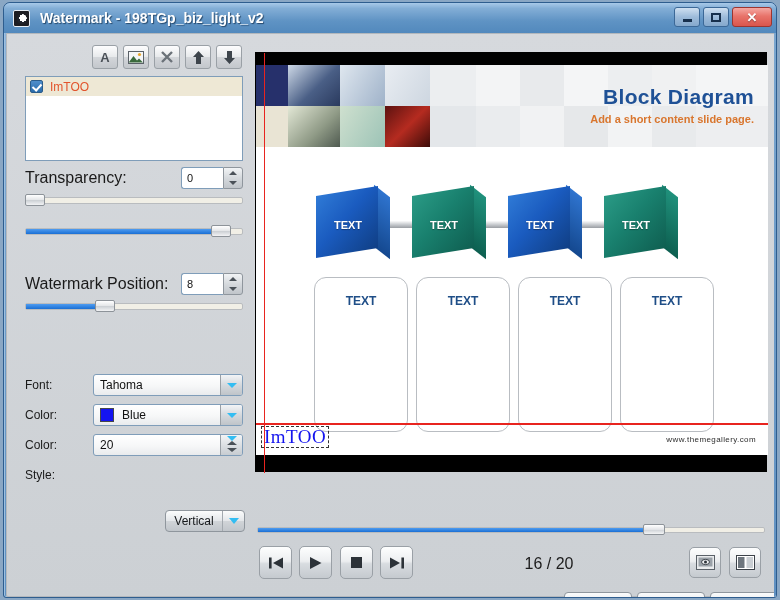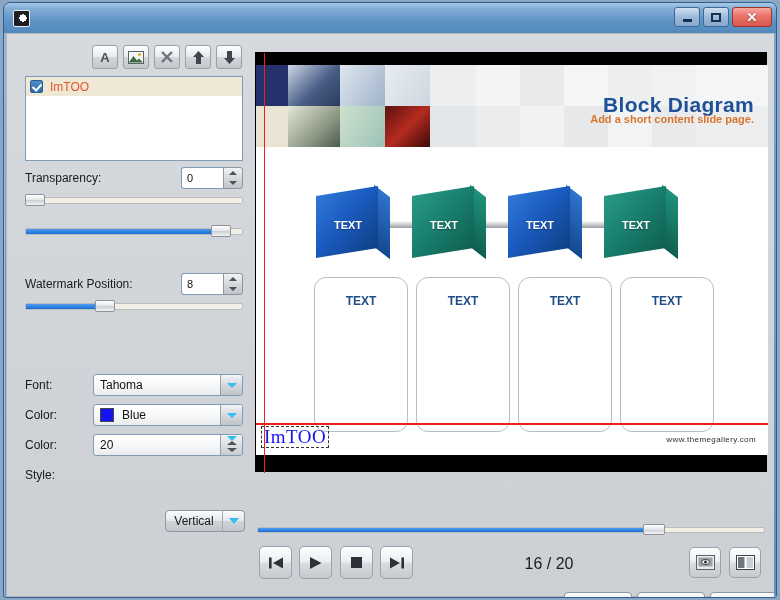--- a/index.html
+++ b/index.html
@@ -138,21 +138,21 @@
     width: 4px; height: 7px;
     border: solid #ffffff;
     border-width: 0 2px 2px 0;
     transform: rotate(42deg);
   }
   .wm-row-label { font-size: 12px; color: #e2542c; }
 
   
   .ctl-group { position: absolute; left: 8px; width: 218px; }
   .ctl-head { display: flex; align-items: center; justify-content: space-between; height: 22px; }
-  .ctl-label { font-size: 12px; color: #1a1a1a; }
+  .ctl-label { font-size: 16px; color: #1a1a1a; }
   .spin-wrap { display: flex; align-items: stretch; height: 22px; }
   .spin-input {
     width: 42px; height: 22px;
     border: 1px solid #7f9db9;
     border-right: none;
     border-radius: 3px 0 0 3px;
     background: #ffffff;
     font-size: 11px; color: #111;
     display: flex; align-items: center;
     padding-left: 5px;
@@ -297,21 +297,20 @@
     display: flex;
   }
   .mos-col { height: 82px; display: flex; flex-direction: column; }
   .mos-cell { flex: 1; }
   #slide-title {
     position: absolute; right: 14px; top: 20px;
     font-size: 21px; font-weight: bold;
     color: #1f5196;
     letter-spacing: .3px;
     text-align: right;
-    margin-top: 8px;
   }
   #slide-subtitle {
     position: absolute; right: 14px; top: 48px;
     font-size: 11px; font-weight: bold;
     color: #d9762e;
     text-align: right;
   }
 
   
   #cubes {
@@ -454,20 +453,21 @@
     background: linear-gradient(180deg,#7aa6cf,#5f90c1);
   }
 </style>
 </head>
 <body>
 
 <div id="window">
 
   <div id="titlebar">
     <div id="app-icon"></div>
+    <div id="title-text">Watermark - 198TGp_biz_light_v2</div>
     <div id="winbtns">
       <div class="winbtn">
           <span class="gl min-gl"></span>
         </div>
       <div class="winbtn">
           <span class="gl max-gl"></span>
         </div>
       <div class="winbtn close">
           <span class="close-gl">✕</span>
         </div>

